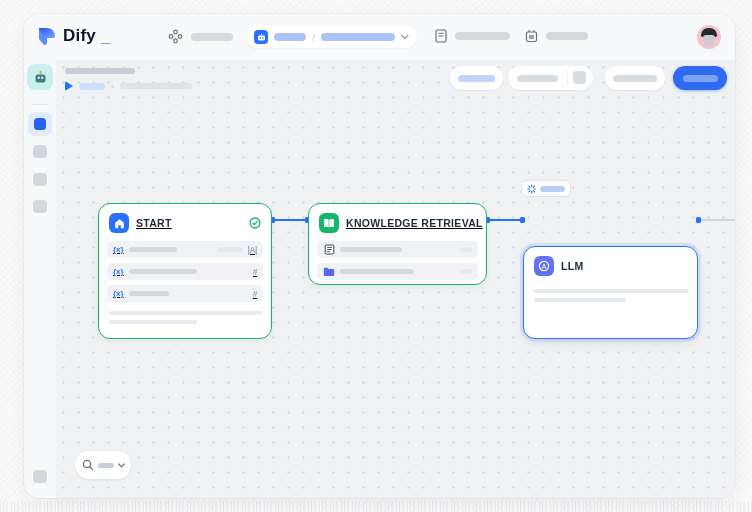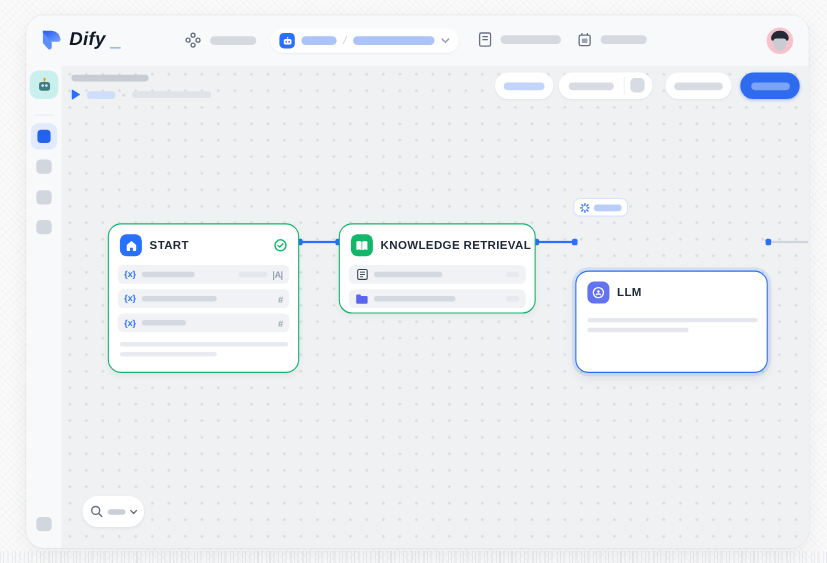--- a/index.html
+++ b/index.html
@@ -22,21 +22,21 @@
     background:repeating-linear-gradient(90deg,#e7eaee 0 1px, transparent 1px 3px, #e2e6eb 3px 4px, transparent 4px 6px, #eceef1 6px 8px, transparent 8px 11px);
     opacity:.8;
   }
   .window {
     position:absolute; left:24px; top:14px; width:711px; height:484px;
     background:#f8f9fb; border-radius:16px; overflow:hidden;
     box-shadow:0 0 0 1px rgba(16,24,40,.04), 0 6px 20px rgba(16,24,40,.06);
   }
 
   
-  .topbar { position:absolute; left:0; top:0; right:0; height:46px; background:#f8f9fb;font-style:italic; }
+  .topbar { position:absolute; left:0; top:0; right:0; height:46px; background:#f8f9fb; }
   .logo { position:absolute; left:12px; top:11px; display:flex; align-items:flex-end; gap:5px; cursor:pointer; }
   .logo-text { font-size:17px; font-weight:800; color:#101828; letter-spacing:.2px; line-height:22px; }
   .logo-accent { font-size:17px; font-weight:800; color:#2970ff; line-height:20px; }
   .nav-item { position:absolute; top:15px; display:flex; align-items:center; gap:8px; cursor:pointer; }
   .sk { background:#d5d9e0; border-radius:4px; }
   .sk.blue { background:#abc3f7; }
   .ws-pill {
     position:absolute; left:222px; top:12px; width:171px; height:22px;
     background:#ffffff; border-radius:11px; display:flex; align-items:center;
     gap:6px; padding:0 8px; box-shadow:0 1px 2px rgba(16,24,40,.05); cursor:pointer;
@@ -87,21 +87,21 @@
   .tb-btn .bar { height:7px; border-radius:3.5px; }
   #btn-preview { left:394px; width:53px; }
   #btn-group   { left:452px; width:85px; justify-content:flex-start; padding-left:9px; gap:0; }
   #btn-group .seg-divider { position:absolute; left:59px; top:4px; bottom:4px; width:1px; background:#eef0f3; }
   #btn-group .sq-icon { position:absolute; right:7px; top:5px; width:13px; height:13px; background:#d7dbe2; border-radius:4px; }
   #btn-features{ left:549px; width:60px; }
   #btn-publish { left:617px; width:54px; background:#2e6bee; box-shadow:0 1px 3px rgba(41,98,255,.4); }
 
   
   .node { position:absolute; background:#fff; border-radius:12px; padding:8px; }
-  .node-green { border:1.5px solid #12b76a; box-shadow:0 2px 6px rgba(16,24,40,.05); }
+  .node-green { border:1.5px solid #12b76a; box-shadow:0 2px 6px rgba(16,24,40,.05);text-decoration:underline; }
   .node-selected { border:1.8px solid #2970ff; box-shadow:0 0 0 3px rgba(41,112,255,.12), 0 4px 10px rgba(16,24,40,.08);margin-top:44px; }
   #node-start { left:42px; top:143px; width:174px; height:136px; }
   #node-knowledge { left:252px; top:143px; width:179px; height:82px; }
   #node-llm { left:467px; top:142px; width:175px; height:93px; }
   .node-head { display:flex; align-items:center; gap:7px; margin:1px 2px 8px 2px; }
   .node-icon { width:20px; height:20px; border-radius:6px; display:flex; align-items:center; justify-content:center; flex:none; }
   .node-icon.blue { background:#2970ff; }
   .node-icon.green { background:#12b76a; }
   .node-icon.indigo { background:#6172f3; }
   .node-title { flex:1; font-size:10.5px; font-weight:700; color:#1d2939; letter-spacing:.3px; white-space:nowrap; }

